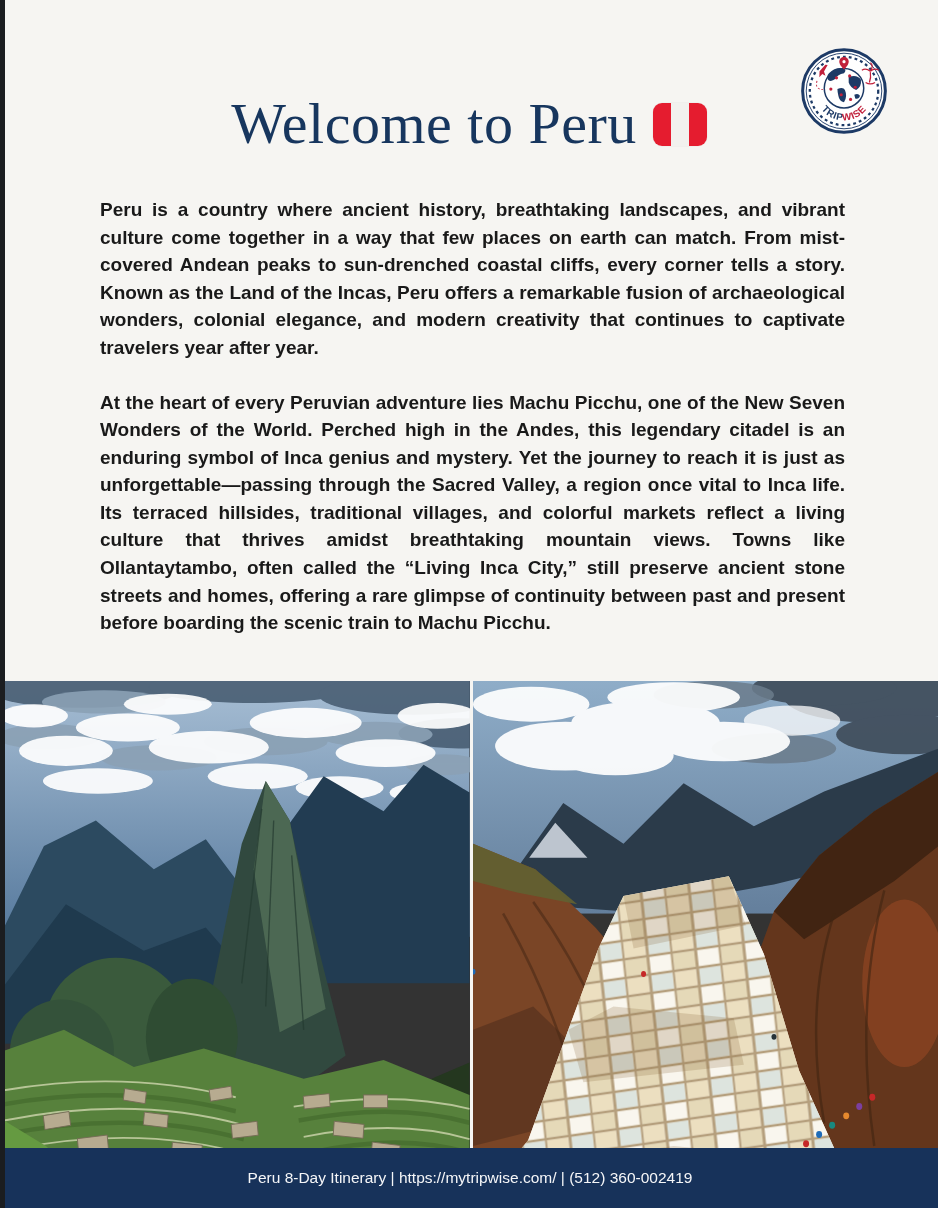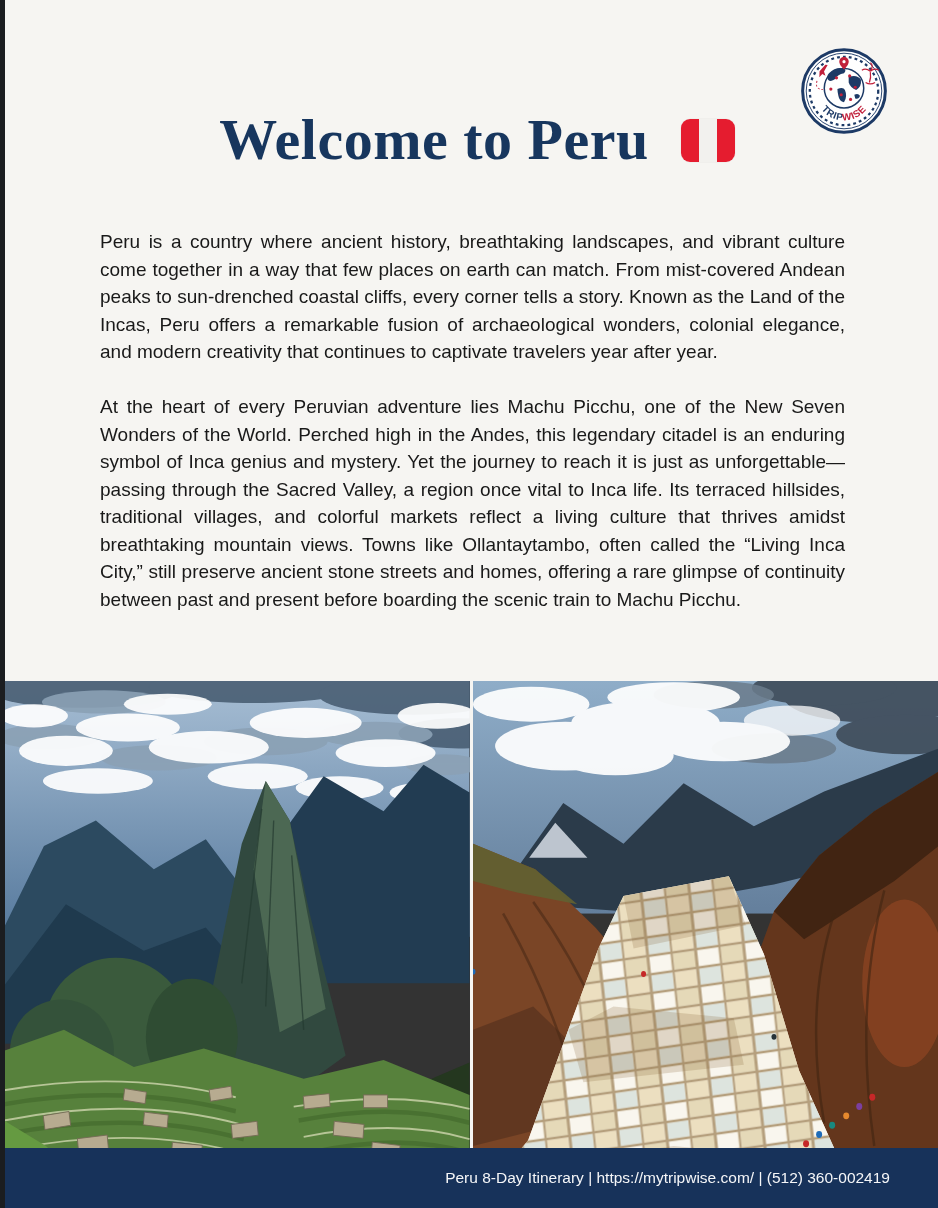--- a/index.html
+++ b/index.html
@@ -17,38 +17,39 @@
   }
   
   .logo-wrap{
     position:absolute;top:44px;right:47px;width:94px;height:94px;z-index:5;
   }
   .title-row{
     display:flex;align-items:center;justify-content:center;gap:16px;
     padding-top:92px;
   }
   .page-title{
-    margin:16px;
+    margin:0;
     font-family:"Liberation Serif", serif;
-    font-weight:bold;
+    font-weight:normal;
     font-size:58px;
     line-height:1.12;
     color:#17365e;
     letter-spacing:0.5px;
   }
   .flag{
     width:54px;height:43px;border-radius:9px;overflow:hidden;
     display:flex;flex-shrink:0;box-shadow:0 0 0 0.5px rgba(0,0,0,0.05);
   }
   .flag .band-red{flex:1;background:#e51c2f;}
   .flag .band-white{flex:1;background:#f2f1ee;}
   
   .content{
     margin:39px 93px 8px 100px;
     color:#191919;
+    font-weight:bold;
   }
   .content p{
     margin:0 0 27px 0;
     font-size:19px;
     line-height:27.6px;
     text-align:justify;
   }
   
   .photos{
     position:absolute;left:4px;right:0;top:681px;height:543px;
@@ -68,21 +69,21 @@
     font-size:20px;
     letter-spacing:0.8px;
     text-align:center;
     padding:5px 0 6px 0;
     text-shadow:0 1px 2px rgba(0,0,0,0.35);
   }
   
   .footer{
     position:absolute;left:0;right:0;bottom:0;height:60px;
     background:#17325a;
-    display:flex;align-items:center;justify-content:flex-end;
+    display:flex;align-items:center;justify-content:center;
     padding:0 48px 0 50px;box-sizing:border-box;
     color:#f5f6f8;font-size:15.5px;z-index:30;
   }
 </style>
 </head>
 <body>
 
 <div class="page">
   <div class="spine"></div>
 

